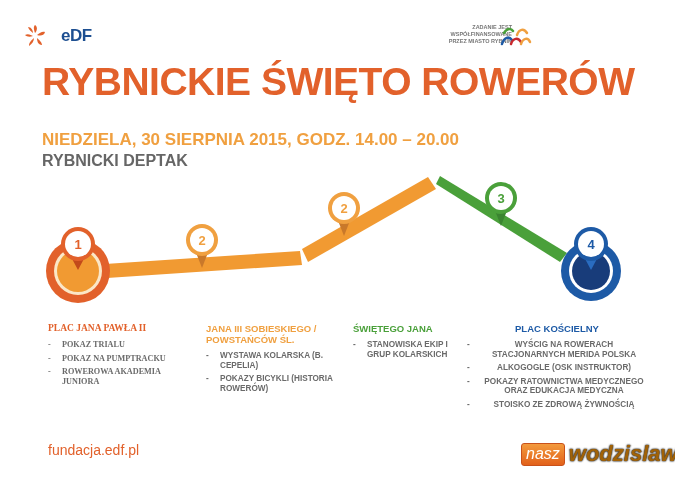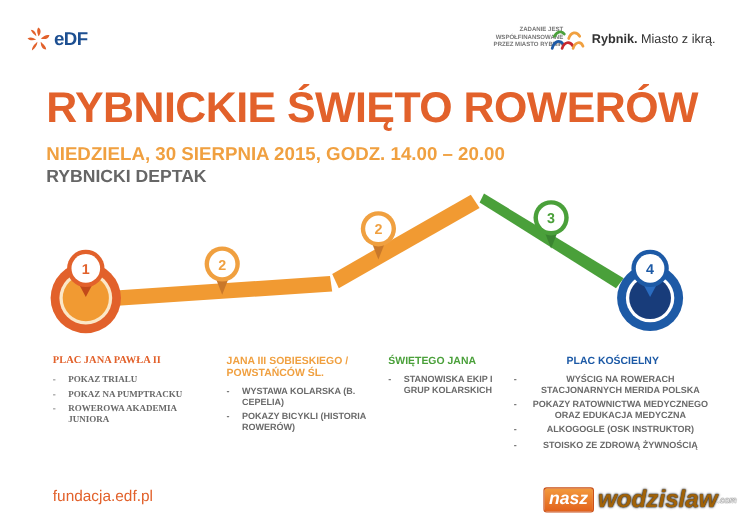--- a/index.html
+++ b/index.html
@@ -1,43 +1,43 @@
 <!DOCTYPE html>
 <html><head>
   <meta charset="utf-8">
   <style>
     html, body { margin:0; padding:0; }
     body { width:675px; height:478px; background:#ffffff; position:relative; overflow:hidden; font-family:"Liberation Sans", sans-serif; }
     .abs { position:absolute; }
-    .edf-logo { left:24px; top:24px; display:flex; align-items:center; gap:3px; }
+    .edf-logo { left:24px; top:24px; display:flex; align-items:center; gap:15px; }
     .edf-text { color:#1d4f91; font-weight:bold; font-size:17px; letter-spacing:-0.5px; }
     .cofin { left:430px; top:24px; width:82px; text-align:right; font-size:5.5px; line-height:7px; color:#777; font-weight:bold; }
     .rybnik-logo { left:500px; top:25px; display:flex; align-items:center; gap:6px; }
     .rybnik-text { font-size:11.5px; color:#333; }
     .rybnik-text b { font-weight:bold; }
-    .title { left:42px; top:77px; color:#e2612b; font-size:39px; font-weight:bold; letter-spacing:-0.5px; white-space:nowrap; }
+    .title { left:42px; top:60px; color:#e2612b; font-size:39px; font-weight:bold; letter-spacing:-0.5px; white-space:nowrap; }
     .date { left:42px; top:130px; color:#f0a040; font-size:17px; font-weight:bold; white-space:nowrap; }
     .place { left:42px; top:152px; color:#666; font-size:16px; font-weight:bold; white-space:nowrap; }
     svg.route { left:0; top:170px; }
     .col { font-size:8.2px; line-height:9.5px; color:#6a6a6a; font-weight:bold; }
     .col h3 { margin:0 0 6px 0; font-size:9.5px; line-height:11px; font-weight:bold; }
     .col ul { list-style:none; margin:0; padding:0; }
     .col li { position:relative; padding-left:14px; margin-bottom:4px; }
     .col li::before { content:"-"; position:absolute; left:0; top:0; }
     .c1 { left:48px; top:323px; width:140px;font-family:Liberation Serif, serif; }
     .c1 h3 { color:#e2612b; }
     .c2 { left:206px; top:323px; width:130px; }
     .c2 h3 { color:#f0a040; }
     .c3 { left:353px; top:323px; width:100px; }
     .c3 h3 { color:#4aa03a; }
     .c4 { left:467px; top:323px; width:180px;text-align:center; }
     .c4 h3 { color:#1d5aa6; }
     .footer-link { left:48px; top:442px; color:#e2612b; font-size:14px; }
     .nasz { left:494px; top:441px; display:flex; align-items:center; }
-    .nasz-box { background:linear-gradient(#f39a3c,#e2611b); color:#fff; font-weight:bold; font-style:italic; font-size:16px; padding:1px 4px 2px 4px; border-radius:3px; border:1px solid #c9511a; }
+    .nasz-box { background:linear-gradient(#f39a3c,#e2611b); color:#fff; font-weight:normal; font-style:italic; font-size:16px; padding:1px 4px 2px 4px; border-radius:3px; border:1px solid #c9511a;margin-left:27px; }
     .nasz-w { color:#a16207; font-weight:bold; font-style:italic; font-size:22px; margin-left:4px; text-shadow:0 0 2px #444, 0 0 2px #444, 0 0 1px #222; }
     .nasz-com { color:#fff; font-size:8px; font-style:italic; text-shadow:0 0 1px #444, 0 0 1px #444; }
   </style>
 </head>
 <body>
 
 <div class="abs edf-logo">
   <svg width="22" height="24" viewBox="0 0 22 24">
     <g fill="#e2612b">
       <path d="M11 1 C14 3 13 7 11 9 C10 6 9 3 11 1Z"></path>
@@ -58,21 +58,20 @@
 </div>
 
 <div class="abs rybnik-logo">
   <svg width="32" height="22" viewBox="0 0 32 22">
     <path d="M4 8 C7 3 11 3 13 6" stroke="#4aa03a" stroke-width="2.5" fill="none" stroke-linecap="round"></path>
     <path d="M17 10 C19 4 24 3 27 8" stroke="#f0a040" stroke-width="2.5" fill="none" stroke-linecap="round"></path>
     <path d="M2 19 C4 12 9 11 12 15" stroke="#1d5aa6" stroke-width="2.5" fill="none" stroke-linecap="round"></path>
     <path d="M11 19 C13 13 18 12 21 17" stroke="#c8282d" stroke-width="2.5" fill="none" stroke-linecap="round"></path>
     <path d="M21 19 C23 13 28 12 30 17" stroke="#f0a040" stroke-width="2.5" fill="none" stroke-linecap="round"></path>
   </svg>
-  <span class="rybnik-text"><b>Rybnik.</b><span> Miasto z ikrą.</span></span>
 </div>
 
 <div class="abs title">RYBNICKIE ŚWIĘTO ROWERÓW</div>
 <div class="abs date">NIEDZIELA, 30 SIERPNIA 2015, GODZ. 14.00 – 20.00</div>
 <div class="abs place">RYBNICKI DEPTAK</div>
 
 <svg class="abs route" width="675" height="145" viewBox="0 170 675 145">
 
   <polygon points="105,264 300,251 302,265 107,278" fill="#f19a32"></polygon>
   <polygon points="302,249 428,177 436,189 308,262" fill="#f19a32"></polygon>
@@ -141,22 +140,22 @@
   <h3>ŚWIĘTEGO JANA</h3>
   <ul>
     <li>STANOWISKA EKIP I GRUP KOLARSKICH</li>
   </ul>
 </div>
 
 <div class="abs col c4">
   <h3>PLAC KOŚCIELNY</h3>
   <ul>
     <li>WYŚCIG NA ROWERACH STACJONARNYCH MERIDA POLSKA</li>
+    <li>ALKOGOGLE (OSK INSTRUKTOR)</li>
     <li>POKAZY RATOWNICTWA MEDYCZNEGO ORAZ EDUKACJA MEDYCZNA</li>
-    <li>ALKOGOGLE (OSK INSTRUKTOR)</li>
     <li>STOISKO ZE ZDROWĄ ŻYWNOŚCIĄ</li>
   </ul>
 </div>
 
 <div class="abs footer-link">fundacja.edf.pl</div>
 
 <div class="abs nasz">
   <span class="nasz-box">nasz</span>
   <span class="nasz-w">wodzislaw</span>
   <span class="nasz-com">.com</span>

